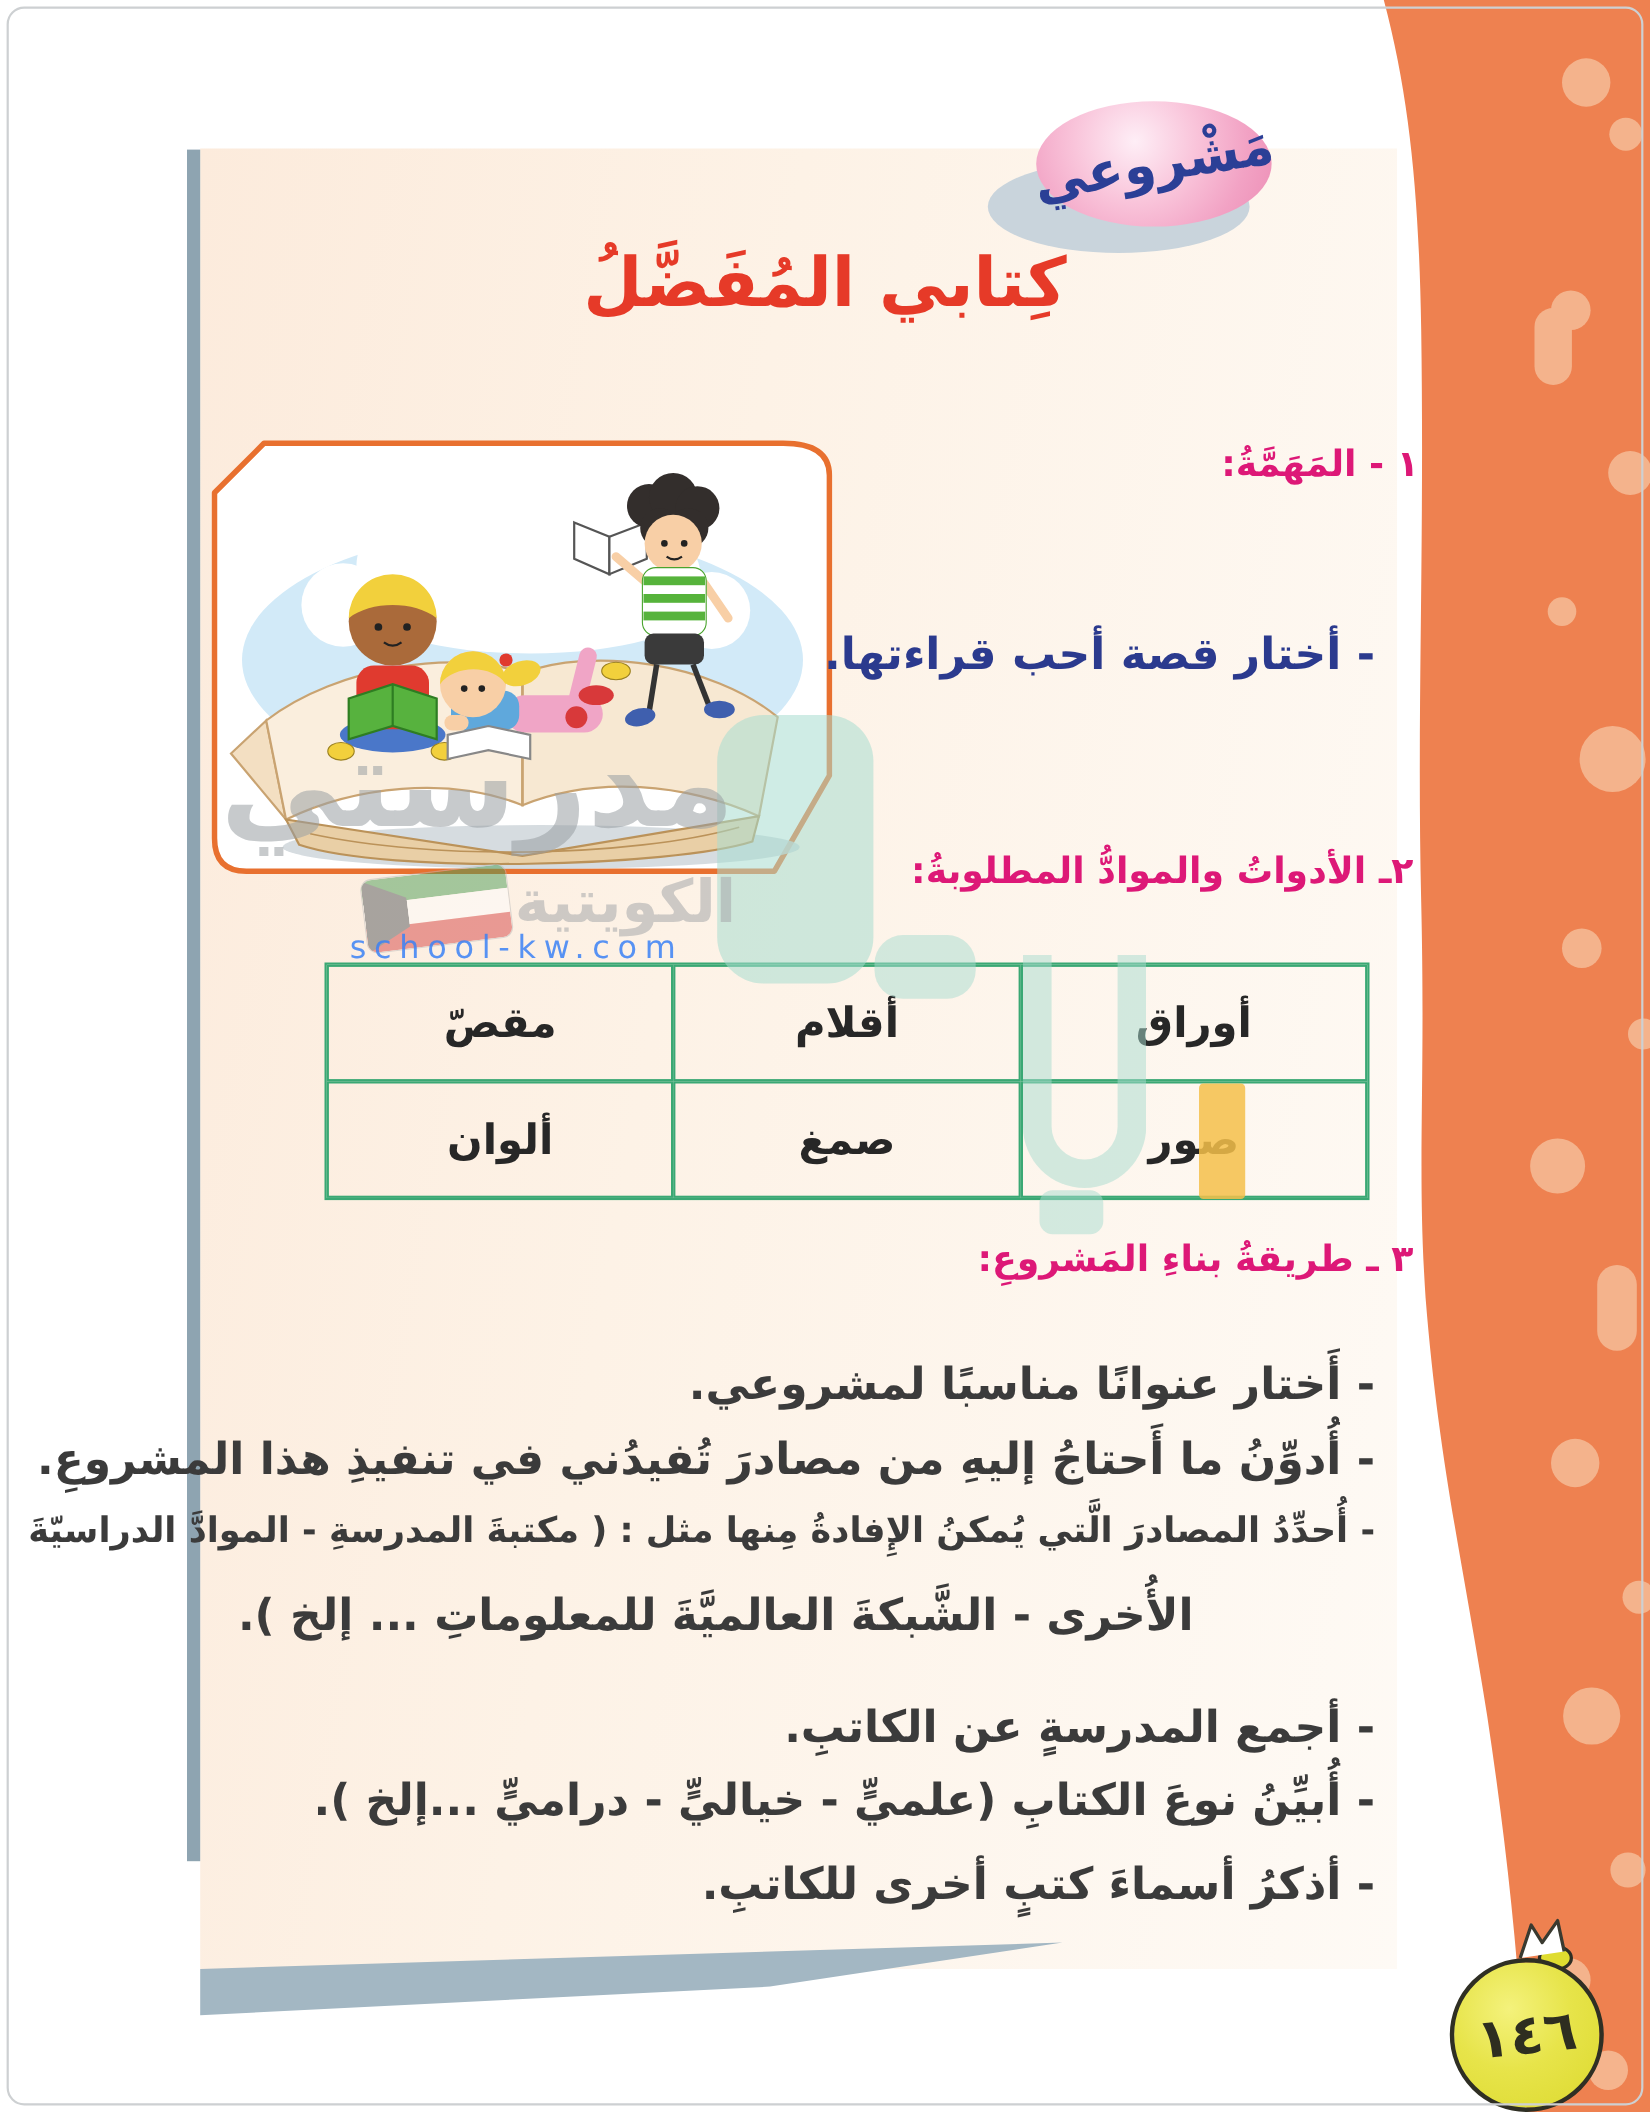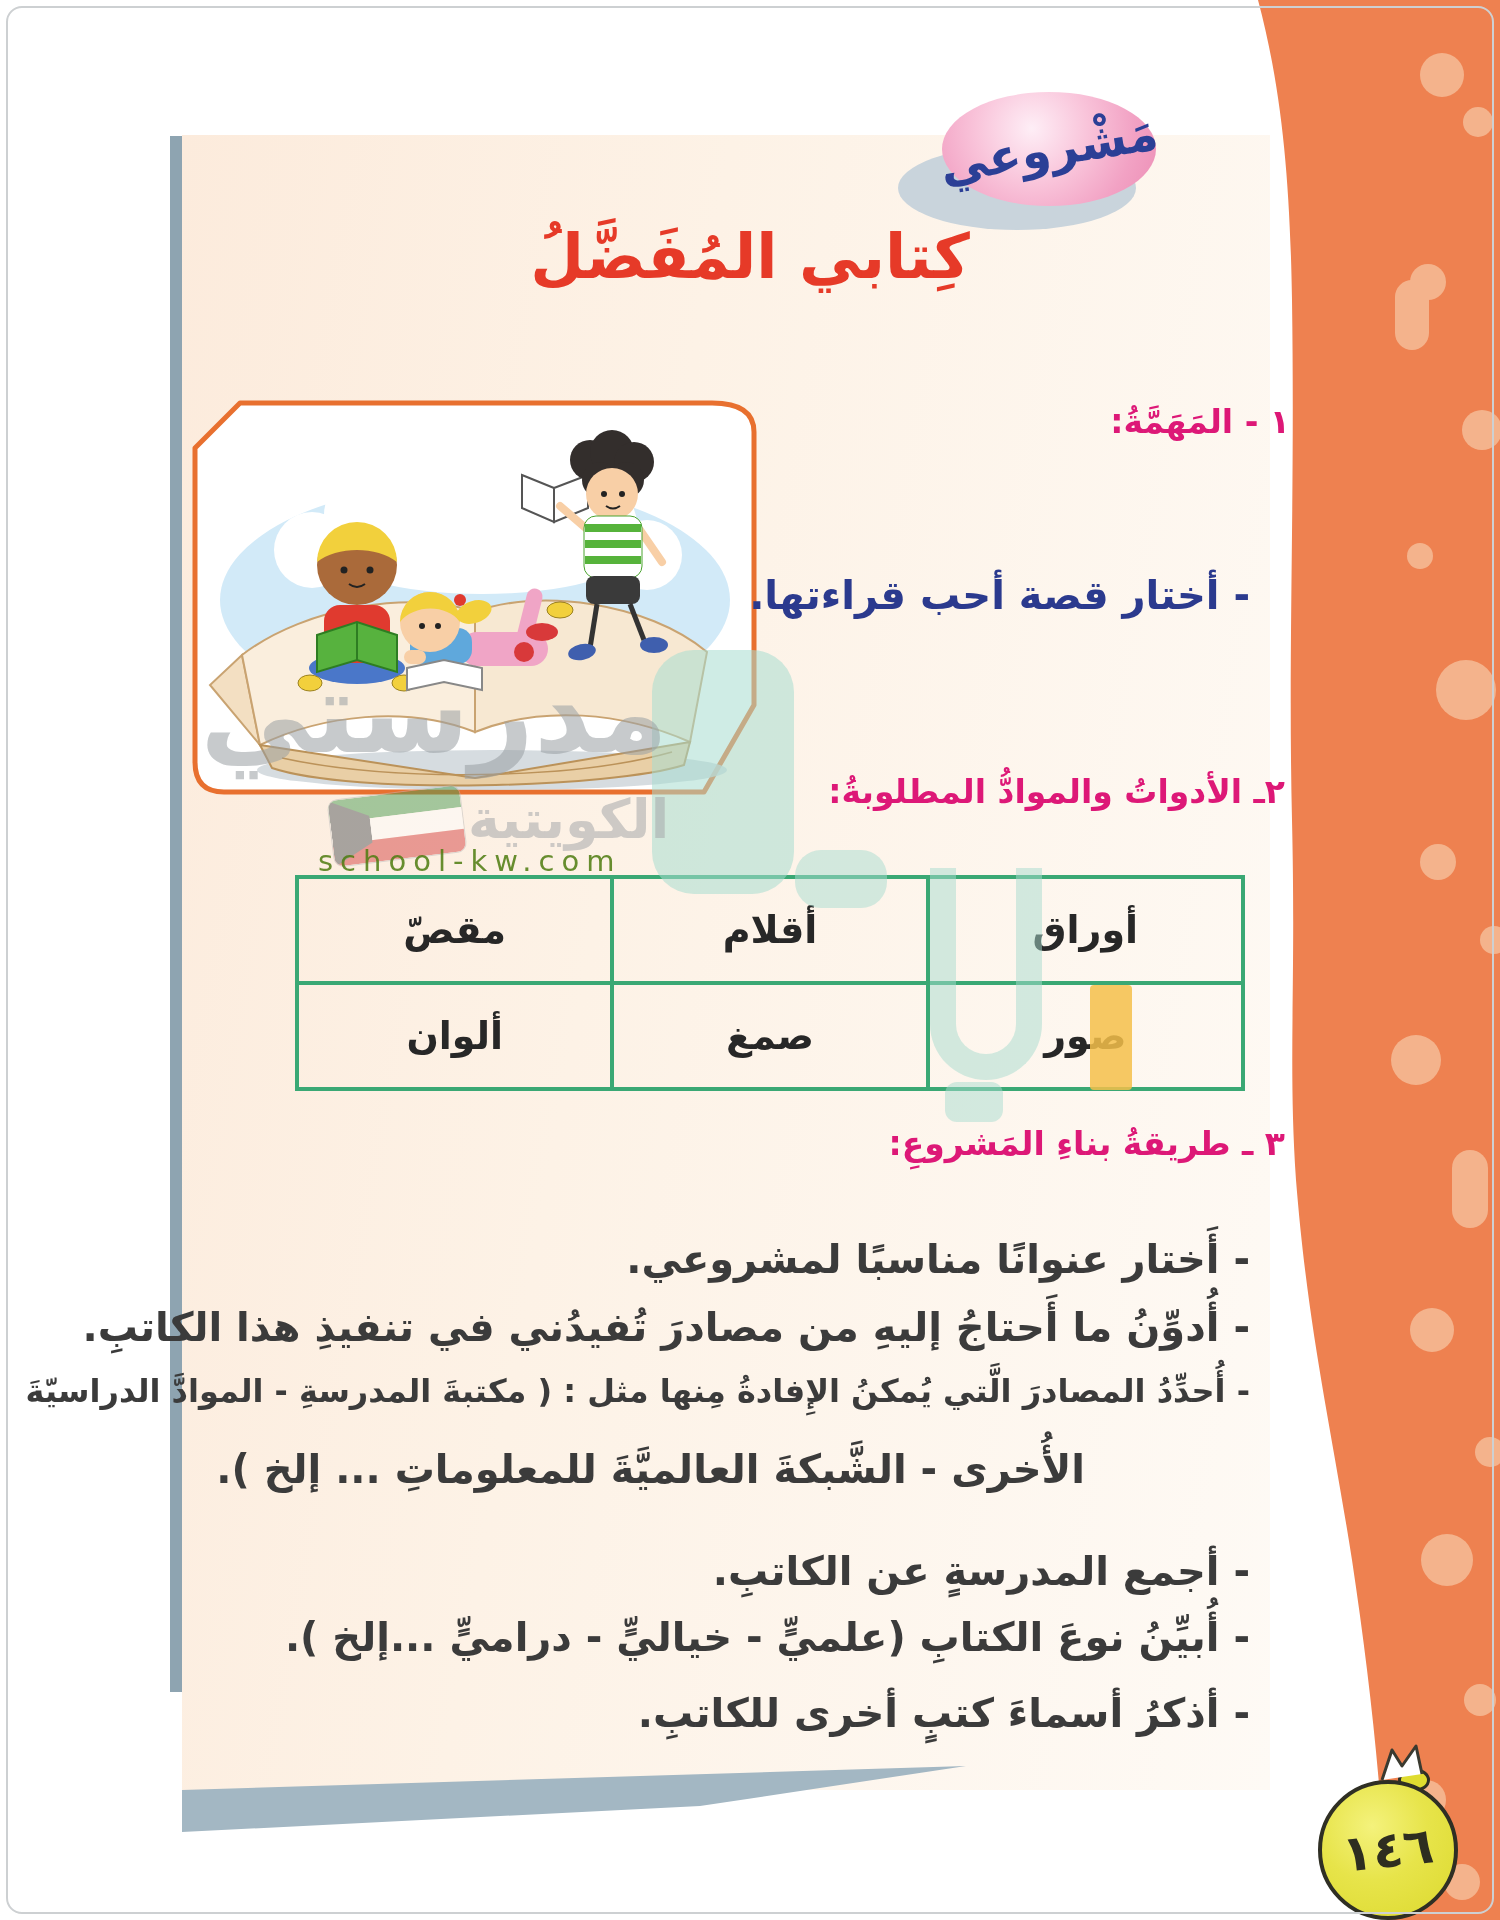--- a/index.html
+++ b/index.html
@@ -65,21 +65,21 @@
   .materials td{
     border:2px solid #3aa874;width:33.33%;height:100px;
     text-align:center;vertical-align:middle;
     color:#272727;font-weight:bold;font-size:38px;
   }
 
   
   .wm{pointer-events:none;z-index:4;}
   .wm-brand{left:318px;top:648px;width:350px;color:#9aa0a4;opacity:.55;font-size:112px;font-weight:bold;direction:rtl;text-align:center;white-space:nowrap;}
   .wm-sub{left:468px;top:788px;color:#a7a9ab;opacity:.55;font-size:54px;font-weight:bold;direction:rtl;white-space:nowrap;}
-  .wm-site{left:318px;top:844px;color:#4d7c0f;opacity:.85;font-size:29px;letter-spacing:7px;white-space:nowrap;}
+  .wm-site{left:318px;top:844px;color:#3b82f6;opacity:.85;font-size:29px;letter-spacing:7px;white-space:nowrap;}
   .wm-flag{left:330px;top:792px;width:132px;height:66px;border-radius:10px;overflow:hidden;opacity:.5;transform:rotate(-7deg);border:1px solid #bbb;}
   .wm-flag .g{height:22px;background:#4d9e57;}
   .wm-flag .w{height:22px;background:#fdfdfd;}
   .wm-flag .r{height:22px;background:#d64545;}
   .wm-flag .h{position:absolute;left:0;top:0;width:40px;height:66px;background:#555a5e;clip-path:polygon(0 0,100% 30%,100% 70%,0 100%);}
   .wm-mint1{left:652px;top:650px;width:142px;height:244px;background:#a8dccf;opacity:.55;border-radius:42px;}
   .wm-mint2{left:795px;top:850px;width:92px;height:58px;background:#a8dccf;opacity:.5;border-radius:26px;}
   .wm-mintU{left:930px;top:868px;width:112px;height:212px;border:26px solid #a8dccf;border-top:none;border-radius:0 0 58px 58px;opacity:.5;box-sizing:border-box;}
   .wm-mint3{left:945px;top:1082px;width:58px;height:40px;background:#a8dccf;opacity:.5;border-radius:12px;}
   .wm-yellow{left:1090px;top:985px;width:42px;height:105px;background:#f5c04a;opacity:.85;border-radius:4px;}
@@ -257,21 +257,21 @@
 <div class="abs wm wm-flag">
   <div class="g"></div>
     <div class="w"></div>
     <div class="r"></div>
     <div class="h"></div>
 </div>
 <div class="abs wm wm-site">school-kw.com</div>
 
 <div class="abs h-magenta sec3-h">٣ ـ طريقةُ بناءِ المَشروعِ:</div>
 <div class="abs step st0">- أَختار عنوانًا مناسبًا لمشروعي.</div>
-<div class="abs step st1">- أُدوِّنُ ما أَحتاجُ إليهِ من مصادرَ تُفيدُني في تنفيذِ هذا الكاتبِ.</div>
+<div class="abs step st1">- أُدوِّنُ ما أَحتاجُ إليهِ من مصادرَ تُفيدُني في تنفيذِ هذا المشروعِ.</div>
 <div class="abs step st2">- أُحدِّدُ المصادرَ الَّتي يُمكنُ الإِفادةُ مِنها مثل : ( مكتبةَ المدرسةِ - الموادَّ الدراسيّةَ</div>
 <div class="abs step st3">الأُخرى - الشَّبكةَ العالميَّةَ للمعلوماتِ ... إلخ ).</div>
 <div class="abs step st4">- أجمع المدرسةٍ عن الكاتبِ.</div>
 <div class="abs step st5">- أُبيِّنُ نوعَ الكتابِ (علميٍّ - خياليٍّ - دراميٍّ ...إلخ ).</div>
 <div class="abs step st6">- أذكرُ أسماءَ كتبٍ أخرى للكاتبِ.</div>
 
 <div class="abs balloon-nub"></div>
 <svg class="abs knot" width="60" height="44" viewBox="0 0 60 44">
   <path d="M10,40 L20,10 L30,26 L44,6 L50,34" fill="#ffffff" stroke="#3a3a30" stroke-width="3" stroke-linejoin="round"></path>
 </svg>

